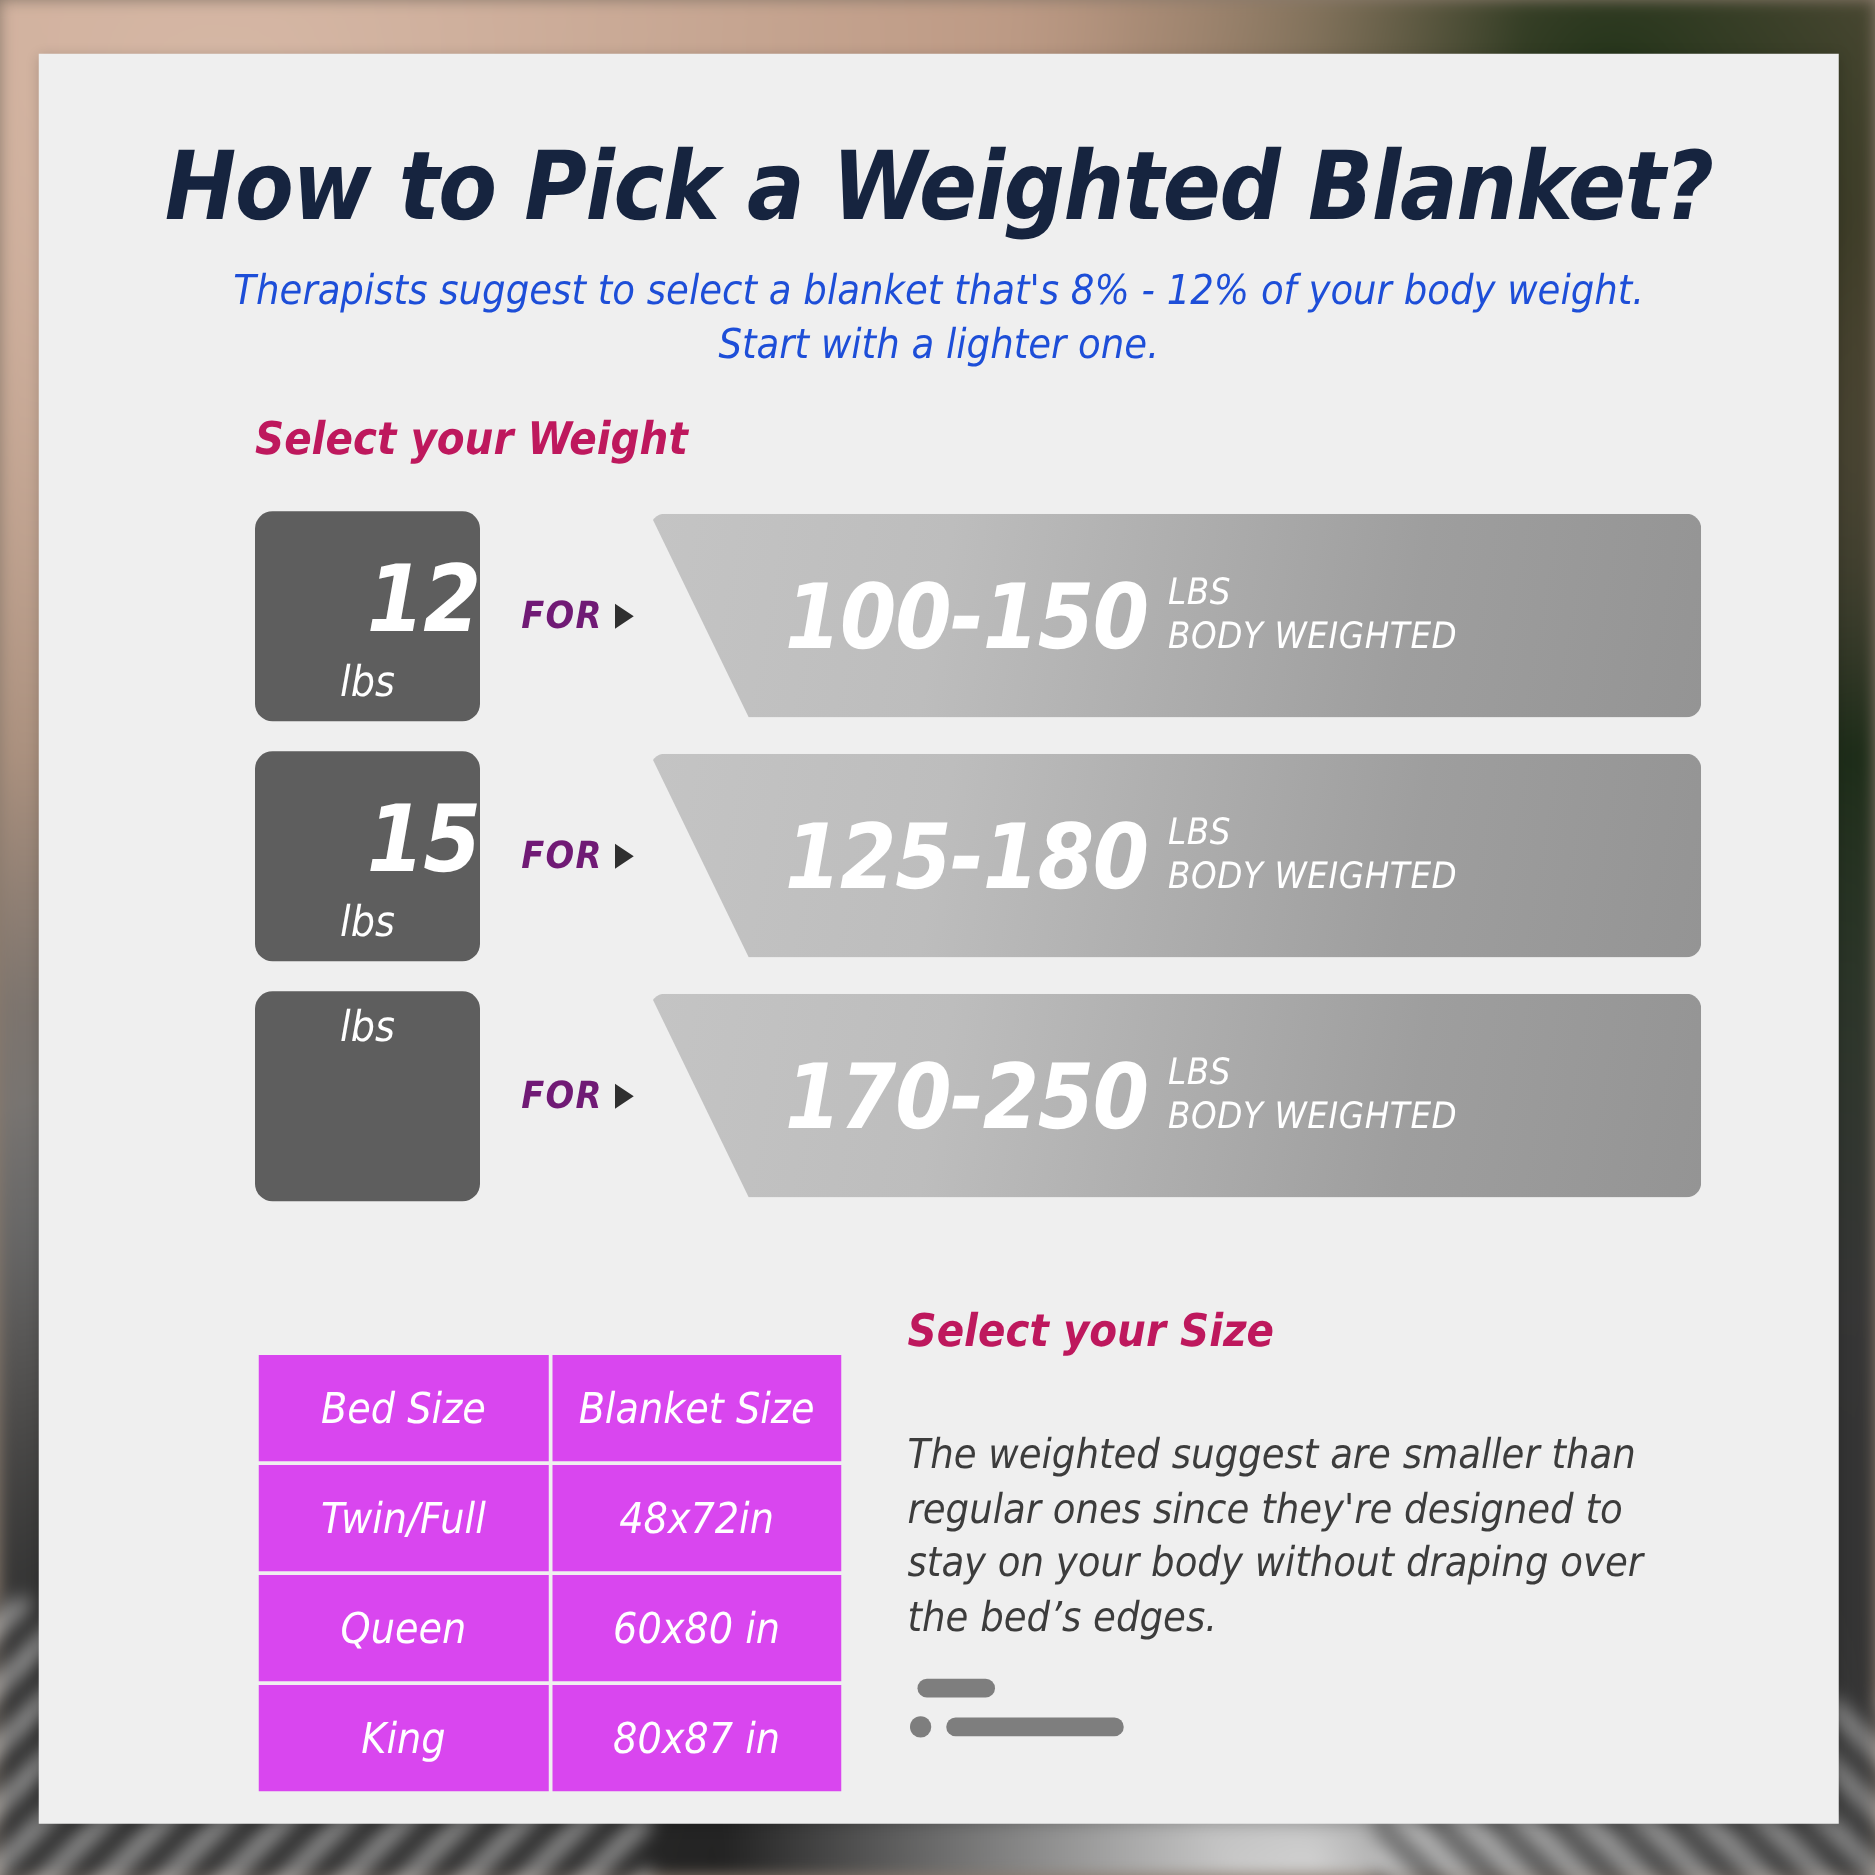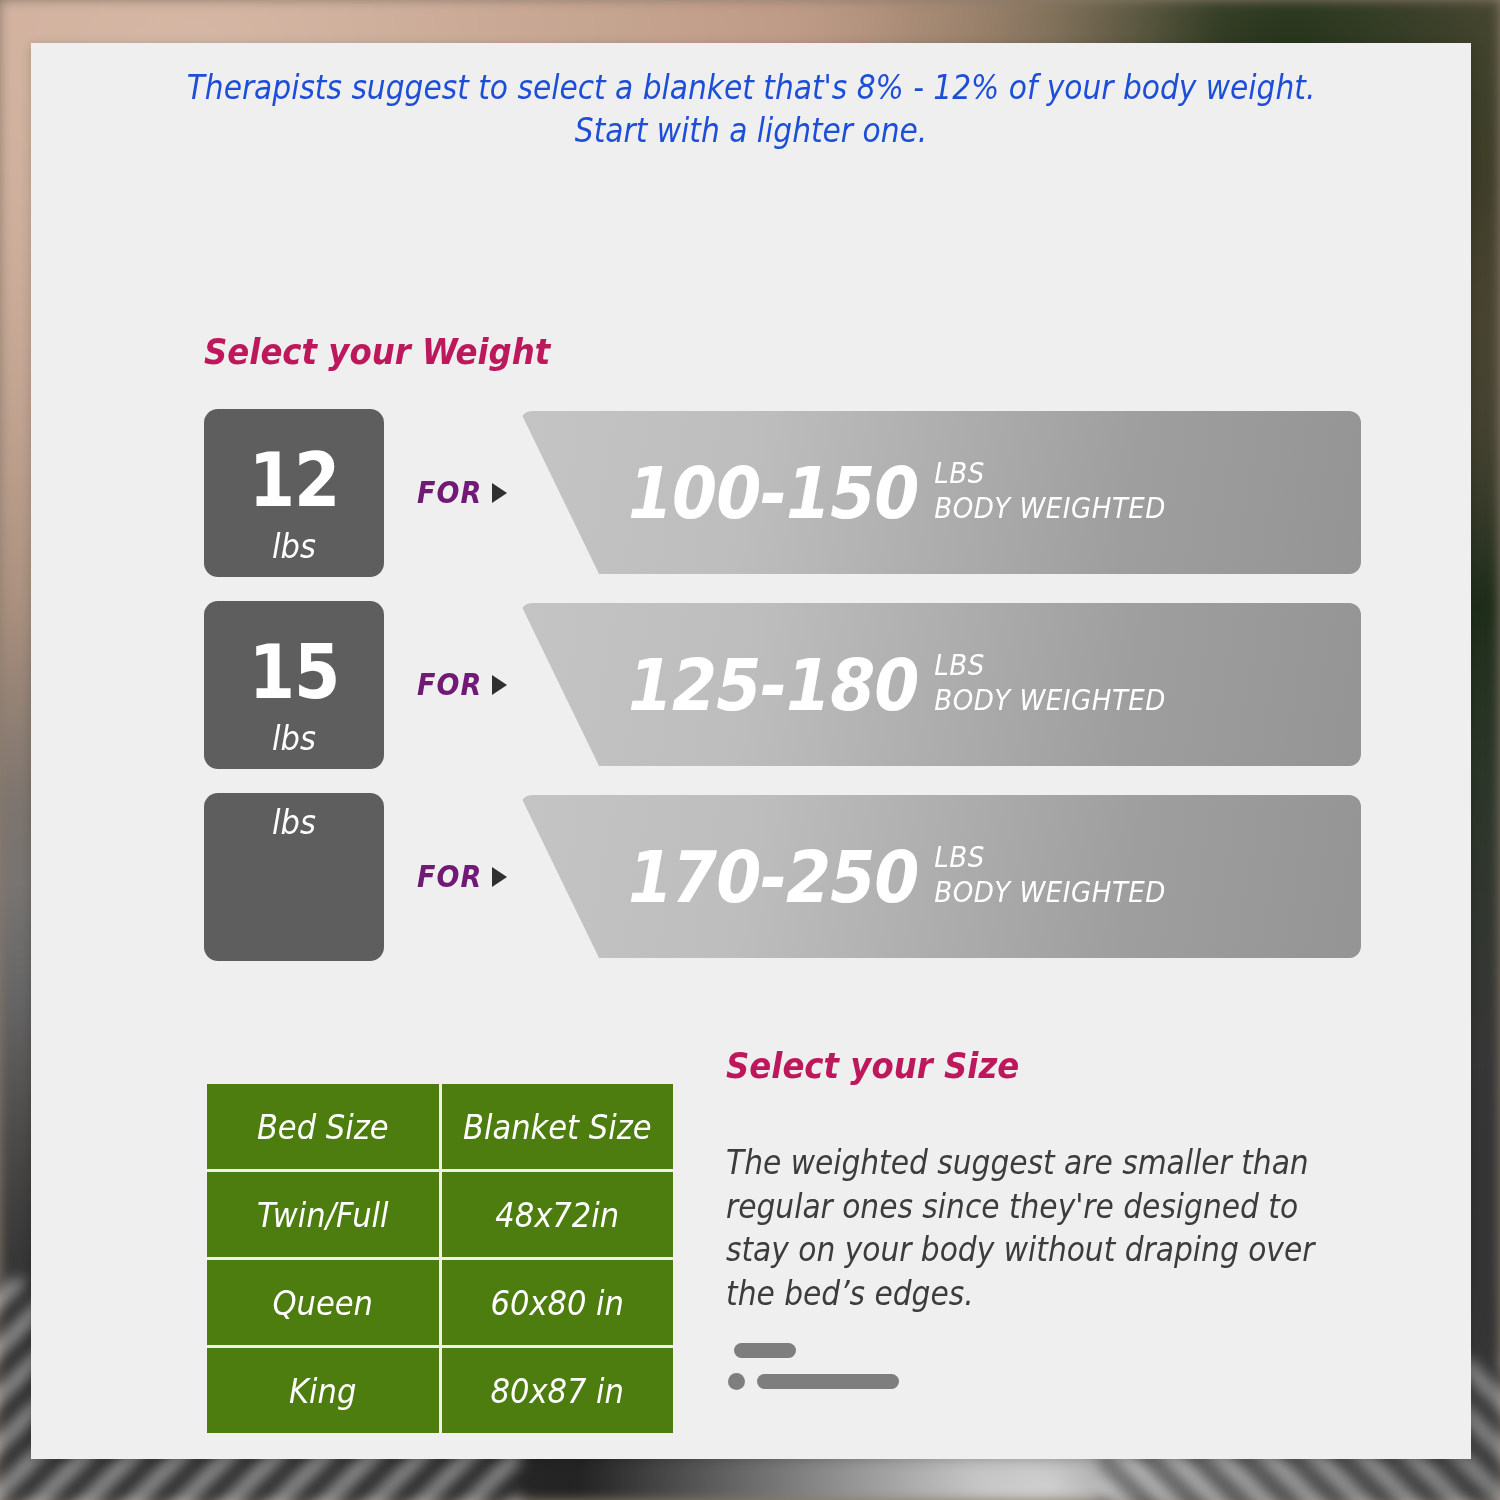--- a/index.html
+++ b/index.html
@@ -92,24 +92,25 @@
   .chip {
     position: absolute;
     left: 173px; top: 0;
     width: 180px; height: 168px;
     background: #5e5e5e;
     border-radius: 14px;
     color: #ffffff;
     text-align: center;
   }
   .chip .num {
-    font-size: 74px; font-weight: 700; 
+    font-size: 74px; font-weight: 700; font-style: italic;
     line-height: 1;
     padding-top: 34px;
     letter-spacing: -1px;
+    text-align: right;
   }
   .chip .unit {
     font-size: 34px; font-style: italic; font-weight: 400;
     line-height: 1; padding-top: 12px;
   }
 
   .for {
     position: absolute;
     left: 386px; top: 66px;
     color: #701a75;
@@ -154,21 +155,21 @@
 
   
   #size-table {
     position: absolute;
     left: 173px; top: 1038px;
     width: 472px;
     border-collapse: separate;
     border-spacing: 3px;
   }
   #size-table td {
-    background: #4d7c0f;
+    background: #d946ef;
     color: #ffffff;
     font-size: 34px;
     font-style: italic;
     text-align: center;
     height: 85px;
     width: 50%;
     vertical-align: middle;
     line-height: 1;
   }
   #size-table tr.head td { font-weight: 400; }
@@ -194,20 +195,21 @@
 </head>
 <body>
 
 <div id="backdrop">
   <div class="chev bl"></div>
   <div class="chev br"></div>
 </div>
 
 <div id="card">
 
+  <h1 class="title">How to Pick a Weighted Blanket?</h1>
   <p class="subtitle">Therapists suggest to select a blanket that's 8% - 12% of your body weight. Start with a lighter one.</p>
 
   <div class="sec-head" id="weight-head">Select your Weight</div>
 
   <div id="weight-rows">
 
     <div class="wrow">
       <div class="chip">
         <div class="num">12</div>
         <div class="unit">lbs</div>

